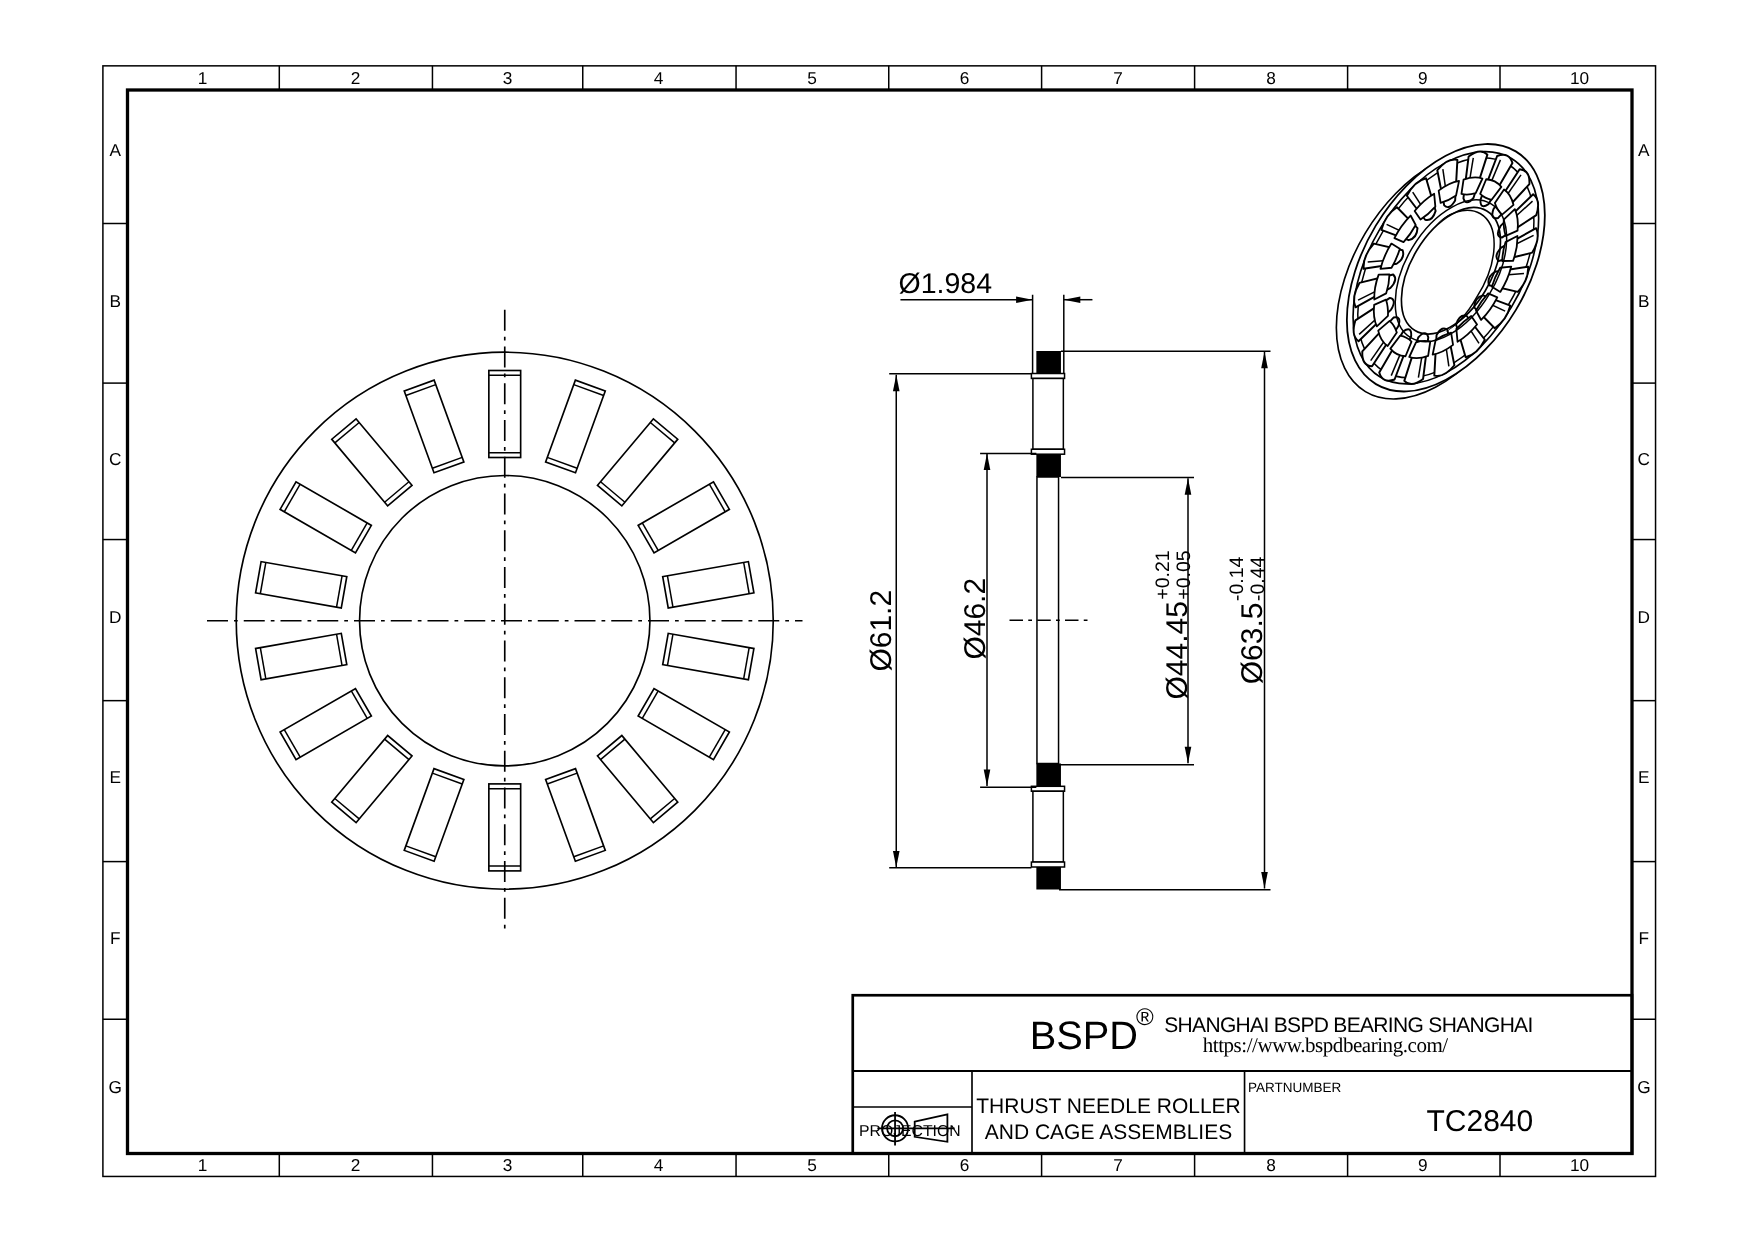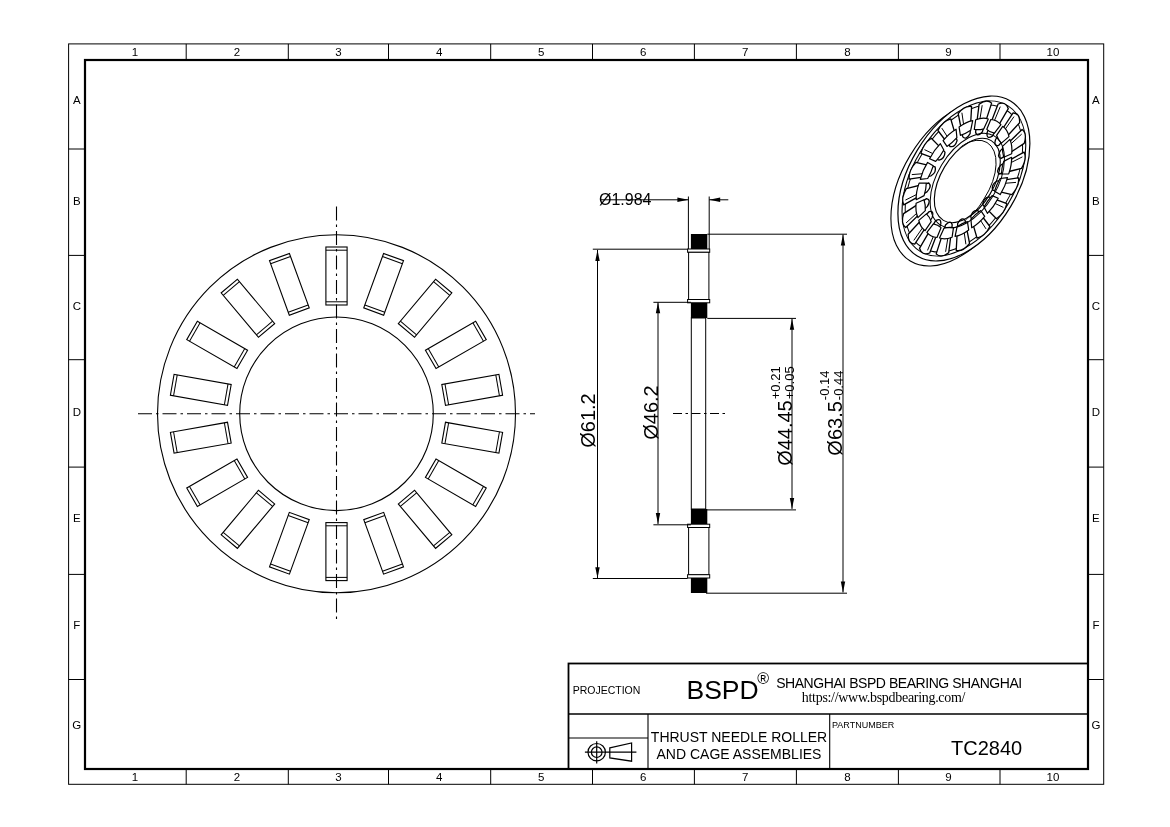--- a/index.html
+++ b/index.html
@@ -352,39 +352,39 @@
 <circle cx="596.7" cy="752.2" r="8.7" fill="none" stroke="#000" stroke-width="1.2"></circle>
 <circle cx="596.7" cy="752.2" r="5.3" fill="none" stroke="#000" stroke-width="1.2"></circle>
 
 <line x1="584.9" y1="752.2" x2="636.4" y2="752.2" stroke="#000" stroke-width="1.2"></line>
 <line x1="596.7" y1="741.3" x2="596.7" y2="763.6" stroke="#000" stroke-width="1.2"></line>
 
 <path d="M 609.8 747.8 L 631.6 742.9 L 631.6 761.2 L 609.8 757.9 Z" fill="none" stroke="#000" stroke-width="1.2"></path>
 </svg>
 
 
-<div class="lbl" style="left:599px;top:191px;font-size:16px;">Ø1.984</div>
+<div class="lbl" style="left:599px;top:179px;font-size:19px;">Ø1.984</div>
 
 <div class="lbl" id="d612" style="left:561px;top:409px;font-size:20px;transform:rotate(-90deg);transform-origin:center;">Ø61.2</div>
 
 <div class="lbl" id="d462" style="left:623.5px;top:401px;font-size:20px;transform:rotate(-90deg);transform-origin:center;">Ø46.2</div>
 
 <div class="lbl" id="d4445" style="left:733px;top:402px;font-size:20px;transform:rotate(-90deg);transform-origin:center;">Ø44.45<span style="display:inline-block;vertical-align:-0.1em;margin-left:1px;font-size:13px;line-height:1.04;text-align:left;">+0.21<br>+0.05</span></div>
 
 <div class="lbl" id="d635" style="left:790px;top:399px;font-size:20px;transform:rotate(-90deg);transform-origin:center;">Ø63.5<span style="display:inline-block;vertical-align:-0.1em;margin-left:1px;font-size:13px;line-height:1.04;text-align:left;">-0.14<br>-0.44</span></div>
 
 
 <div class="lbl" style="left:686.5px;top:674.6px;font-size:26.5px;">BSPD</div>
 
 <div class="lbl" style="left:757.3px;top:669.5px;font-size:16px;">®</div>
 
 <div class="lbl" style="left:776.2px;top:674.8px;font-size:14px;letter-spacing:-0.45px;">SHANGHAI BSPD BEARING SHANGHAI</div>
 
 <div class="lbl" style="left:801.8px;top:689.6px;font-size:14px;letter-spacing:-0.3px;font-family:Liberation Serif, serif;">https://www.bspdbearing.com/</div>
 
-<div class="lbl" style="left:572.7px;top:684px;font-size:10.5px;">PROJECTION</div>
+<div class="lbl" style="left:572.7px;top:748px;font-size:10.5px;">PROJECTION</div>
 
 <div class="lbl" style="left:648px;top:728.5px;width:182px;text-align:center;font-size:14px;line-height:17.4px;">THRUST NEEDLE ROLLER<br>AND CAGE ASSEMBLIES</div>
 
 <div class="lbl" style="left:832px;top:719.5px;font-size:9px;">PARTNUMBER</div>
 
 <div class="lbl" style="left:951px;top:737px;font-size:20px;">TC2840</div>
 
 
 </body></html>

